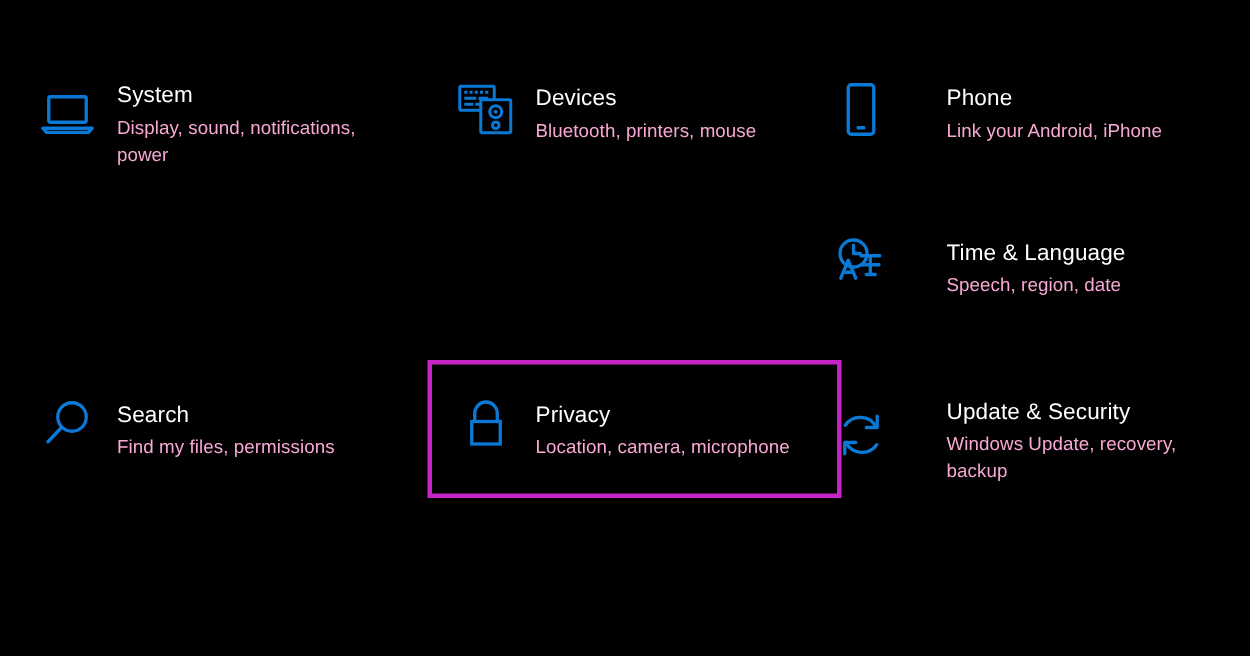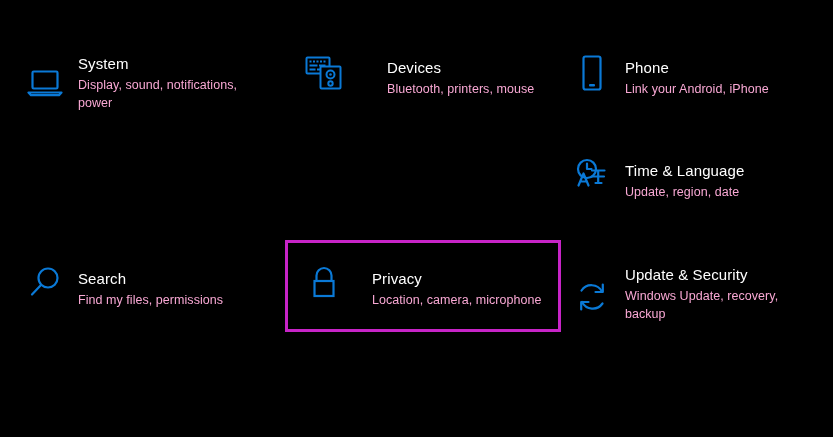--- a/index.html
+++ b/index.html
@@ -18,21 +18,21 @@
     position: absolute;
     left: 0;
     top: 0;
     width: 833px;
     height: 437px;
     background: #000000;
   }
   .tile {
     position: absolute;
     display: flex;
-    align-items: flex-end;
+    align-items: center;
     box-sizing: border-box;
   }
   .tile-icon {
     flex: 0 0 auto;
     width: 46px;
     height: 46px;
     margin-right: 10px;
     display: flex;
     align-items: flex-start;
     justify-content: center;
@@ -56,33 +56,32 @@
   }
   .tile-sub {
     color: #f9a8d4;
     font-size: 12.5px;
     line-height: 18px;
     margin-top: 3px;
     letter-spacing: 0.05px;
   }
   
   .col-1 { left: 22px;  width: 250px; }
-  .col-2 { left: 301px; width: 250px; gap: 30px; }
-  .col-3 { left: 569px; width: 250px; }
+  .col-2 { left: 301px; width: 250px; }
+  .col-3 { left: 551px; width: 250px; gap: 24px; }
   
   .row-1 { top: 52px; }
   .row-2 { top: 155px; }
   .row-3 { top: 263px; }
 
   
   .tile-privacy {
     left: 301px;
     top: 263px;
     width: 250px;
-    gap: 15px;
   }
 
   .highlight-box {
     position: absolute;
     left: 285px;
     top: 240px;
     width: 276px;
     height: 92px;
     border: 3px solid #c724c7;
     box-sizing: border-box;
@@ -152,21 +151,21 @@
     <div class="tile-icon">
       <svg width="38" height="38" viewBox="0 0 38 38">
         <circle cx="14" cy="12" r="9" fill="none" stroke="#0a79d6" stroke-width="2.2"></circle>
         <path d="M14 6.5 V12 H18.5" fill="none" stroke="#0a79d6" stroke-width="2.2" stroke-linecap="round" stroke-linejoin="round"></path>
         <path d="M5.5 28.5 L10.5 16.5 L15.5 28.5 M7.6 24.5 H13.4" fill="none" stroke="#0a79d6" stroke-width="2.2" stroke-linecap="round" stroke-linejoin="round"></path>
         <path d="M19 13.5 H31.5 M25.2 13.5 L25.2 17 M19.5 19.5 H31 M25.2 17 V26 M22.5 26 H28.5" fill="none" stroke="#0a79d6" stroke-width="2.2" stroke-linecap="round"></path>
       </svg>
     </div>
     <div class="tile-text">
       <div class="tile-title">Time &amp; Language</div>
-      <div class="tile-sub">Update, region, date</div>
+      <div class="tile-sub">Speech, region, date</div>
     </div>
   </div>
 
   <div class="tile col-1 row-3">
     <div class="tile-icon">
       <svg width="36" height="36" viewBox="0 0 36 36">
         <circle cx="21" cy="13" r="9.5" fill="none" stroke="#0a79d6" stroke-width="2.2"></circle>
         <line x1="14" y1="20" x2="5" y2="29.5" stroke="#0a79d6" stroke-width="2.2" stroke-linecap="round"></line>
       </svg>
     </div>

